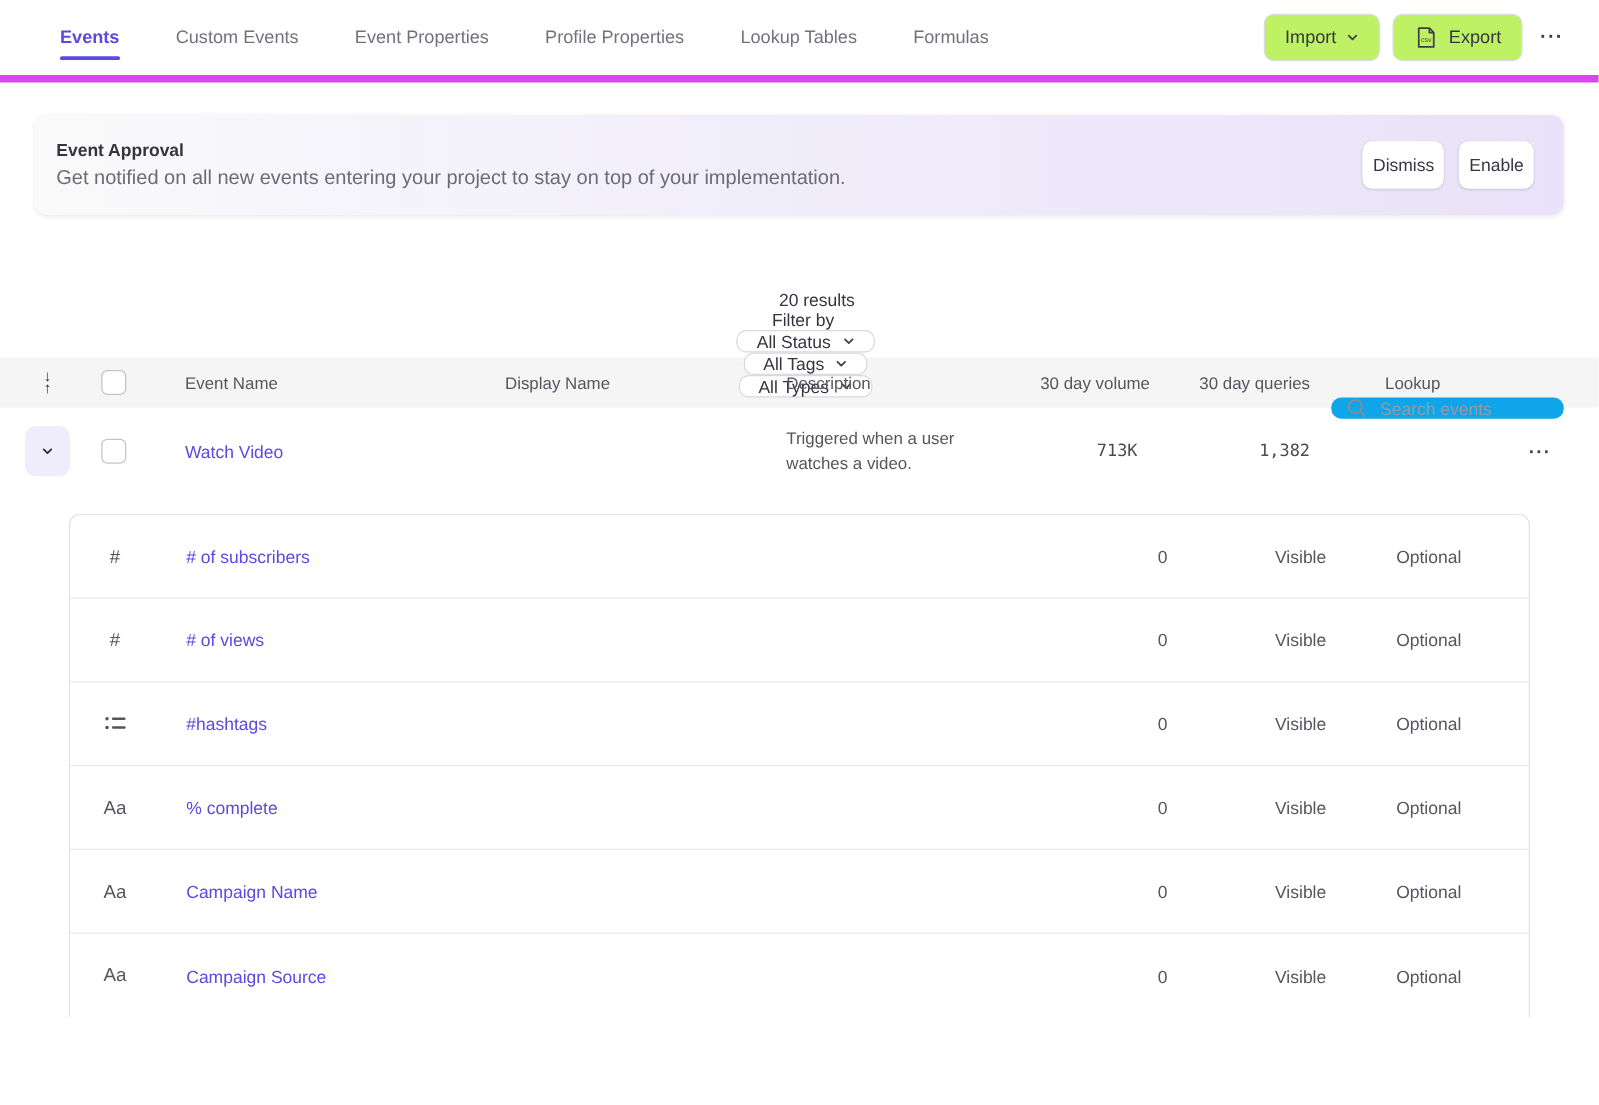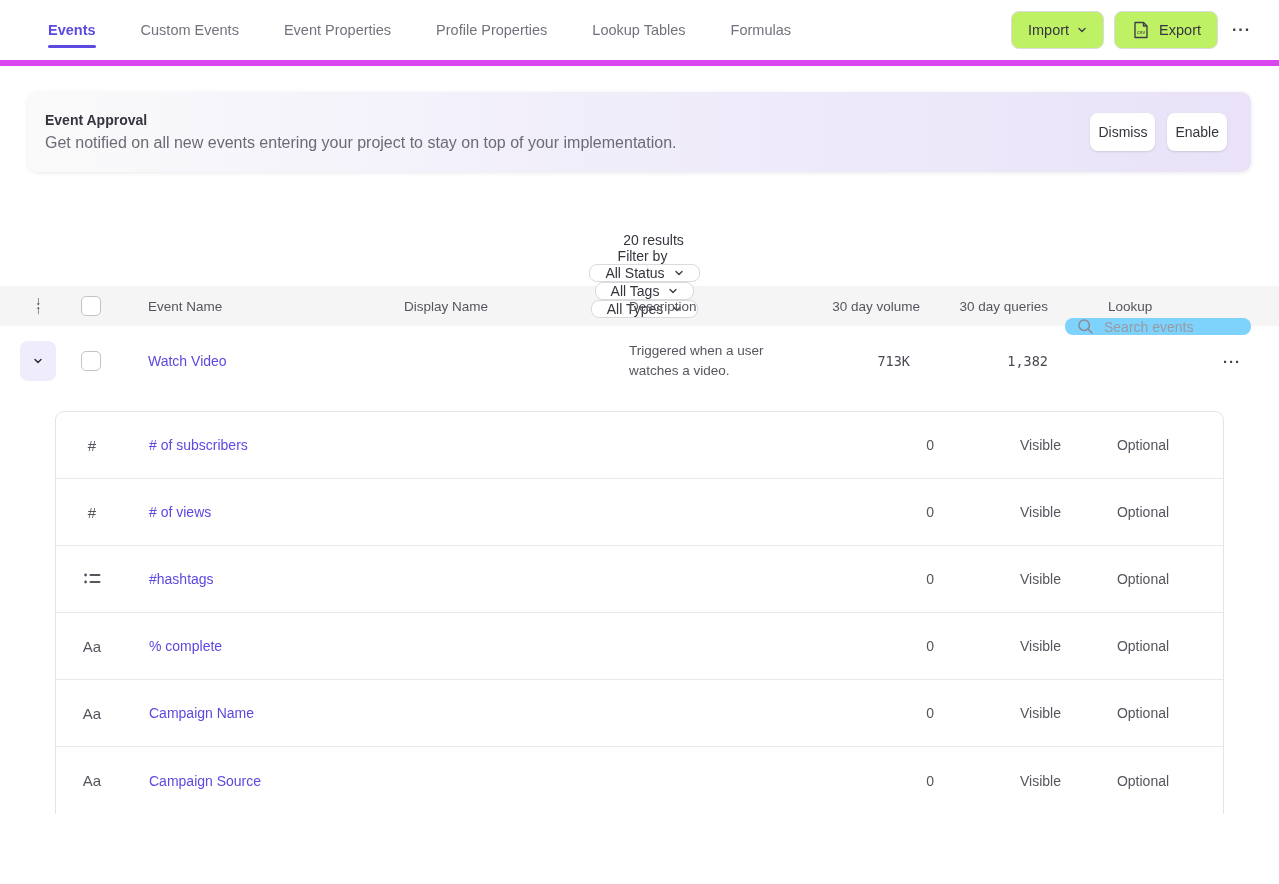--- a/index.html
+++ b/index.html
@@ -37,21 +37,21 @@
 
   
   .filter-row { margin:60px 28px 0 56px; display:flex; align-items:center; height:38px;flex-direction:column; }
   .results-count { font-size:14px; font-weight:500; color:#35353f; }
   .v-divider { width:1px; height:22px; background:#dedee2; margin:0 20px; }
   .filter-by { font-size:14px; font-weight:500; color:#35353f; margin-right:22px; }
   .dropdown { display:flex; align-items:center; gap:9px; height:38px; padding:0 15px;
     border:1px solid #d9d9de; border-radius:8px; background:#fff; font-size:14px;
     font-weight:500; color:#35353f; margin-right:18px; cursor:pointer; }
   .search-box { margin-left:auto; display:flex; align-items:center; gap:10px; width:186px;
-    height:38px; background:#7dd3fc; border-radius:8px; padding:0 12px; }
+    height:38px; background:#0ea5e9; border-radius:8px; padding:0 12px; }
   .search-box input { border:none; outline:none; background:transparent; font-size:14px;
     color:#3f3f49; width:130px; font-family:inherit; }
   .search-box input::placeholder { color:#9a9aa2; }
 
   
   .grid-row { display:grid;
     grid-template-columns:20px 36px 92px 256px 225px 181px 110px 128px 1fr 80px;
     align-items:center; }
   .tbl-header { margin-top:16px; background:#f5f5f6; height:40px; font-size:13.5px;
     color:#55555e; }

